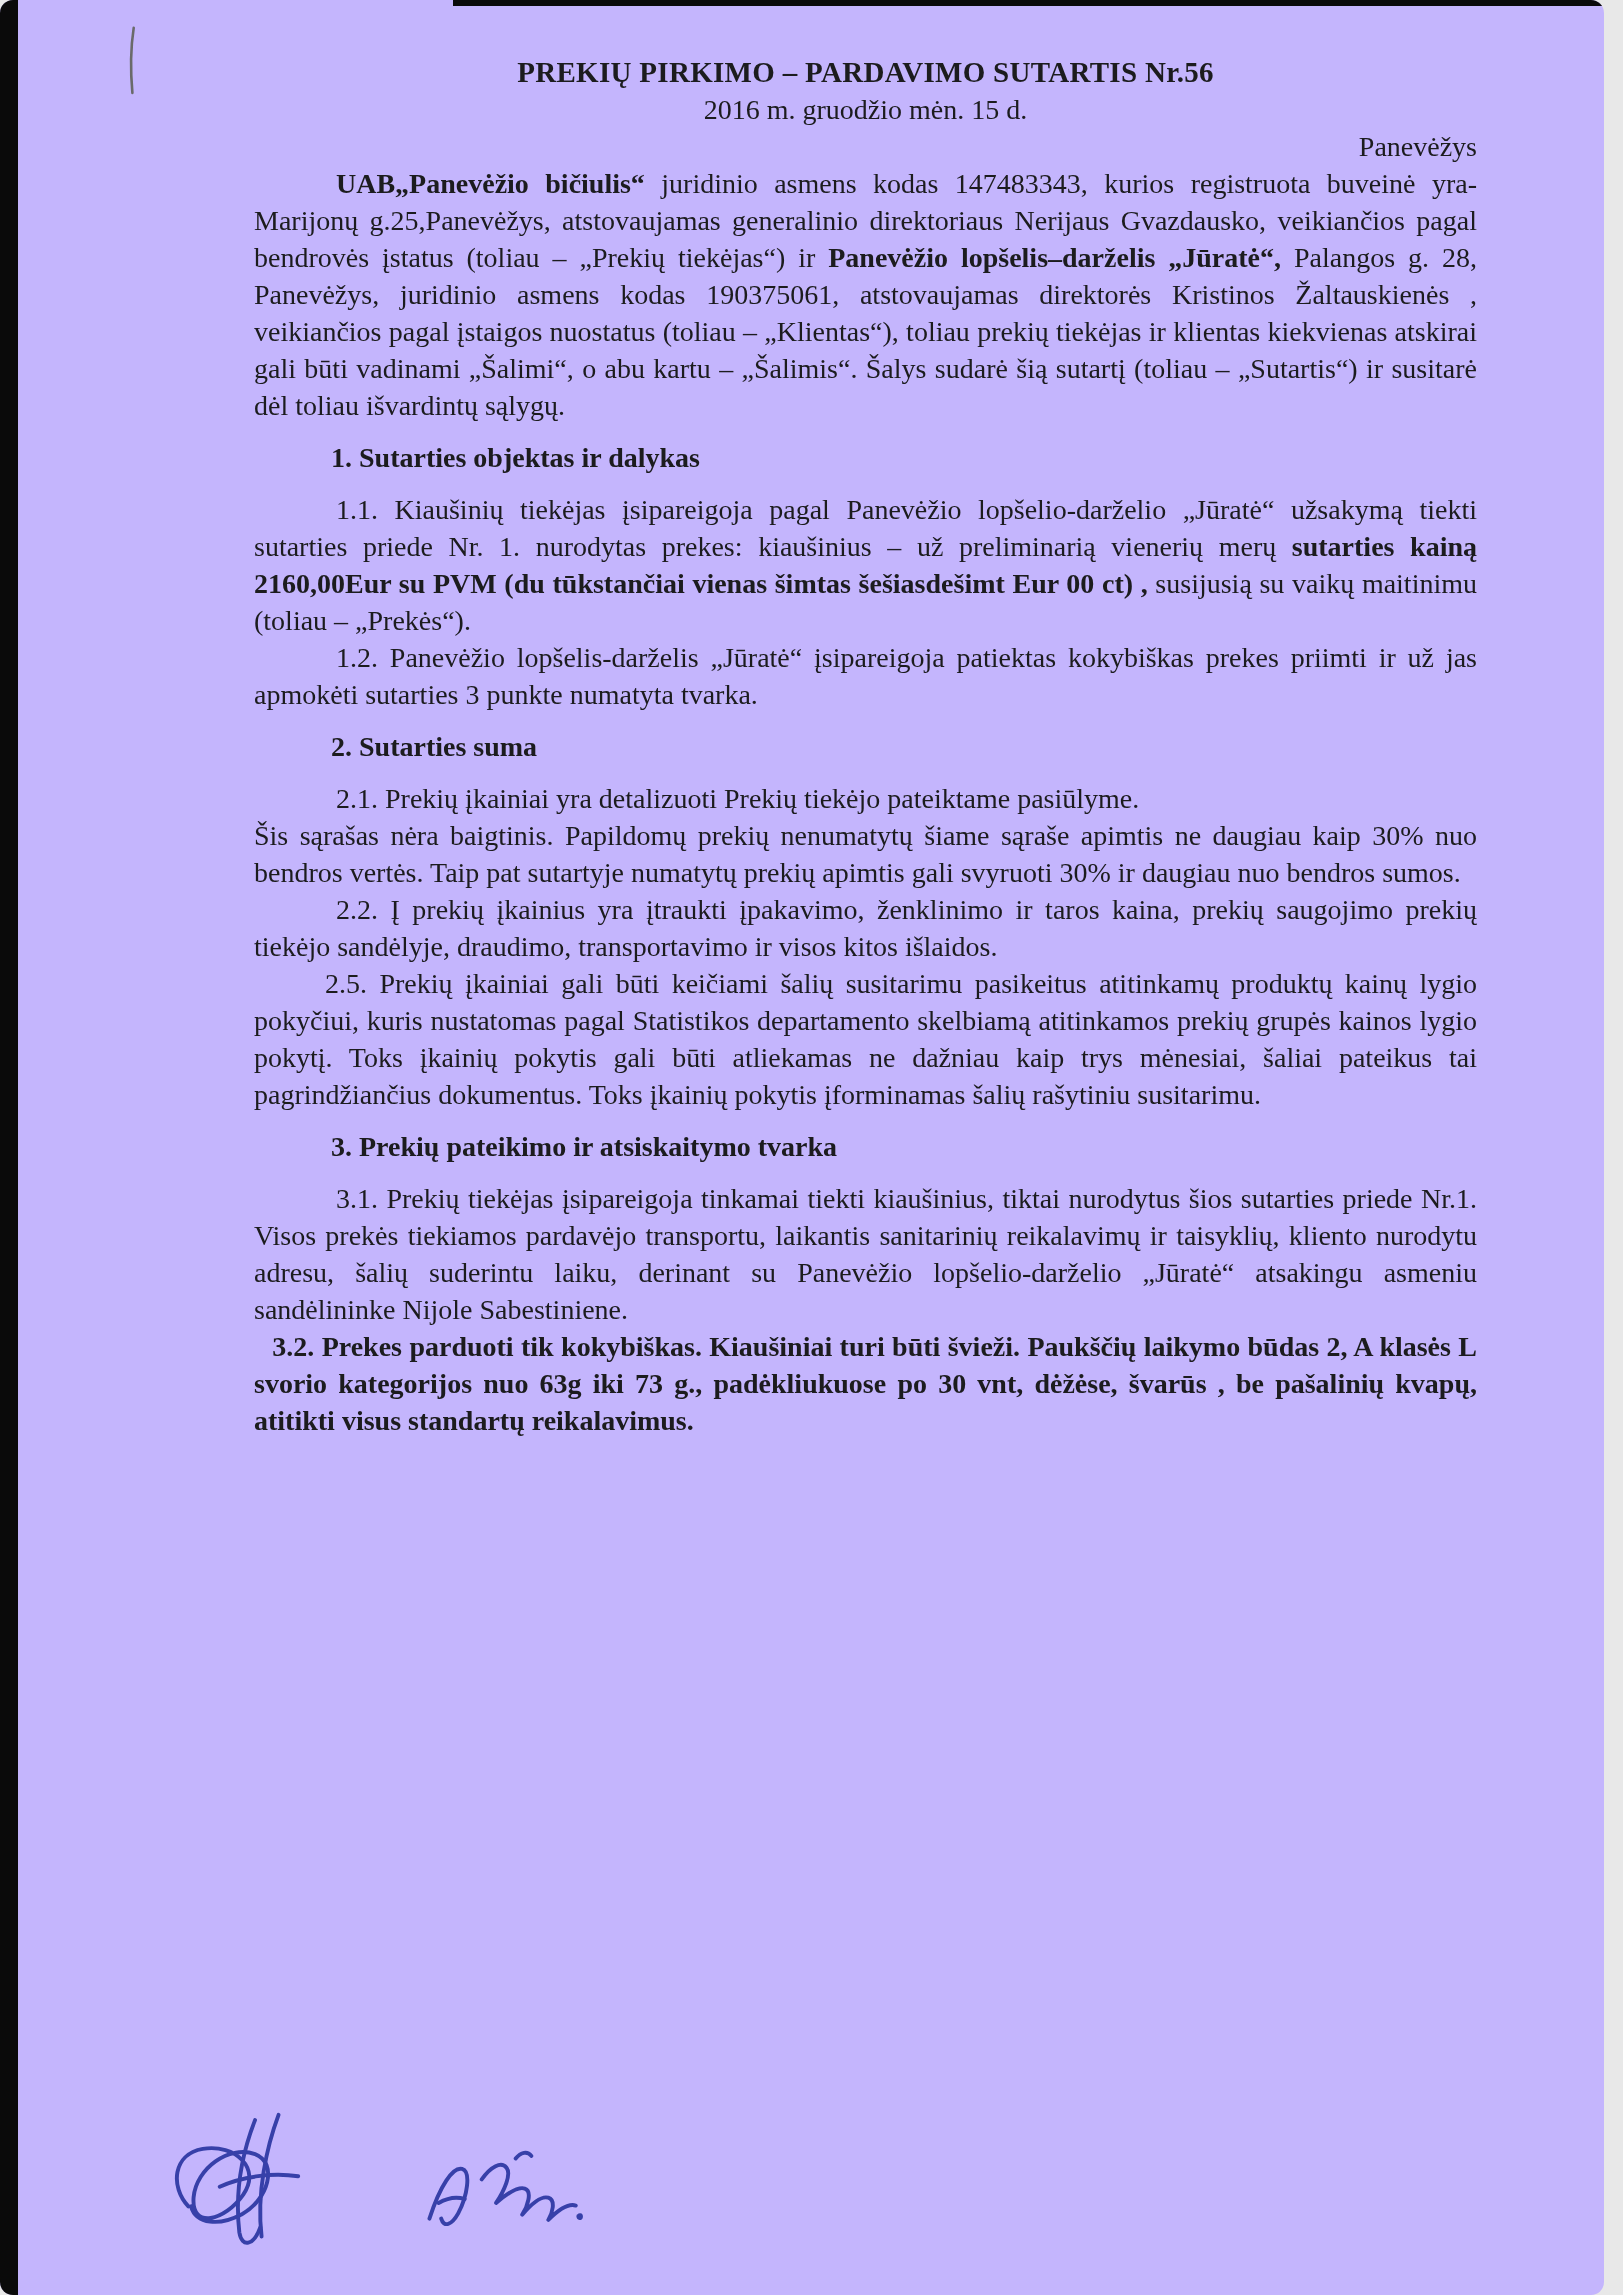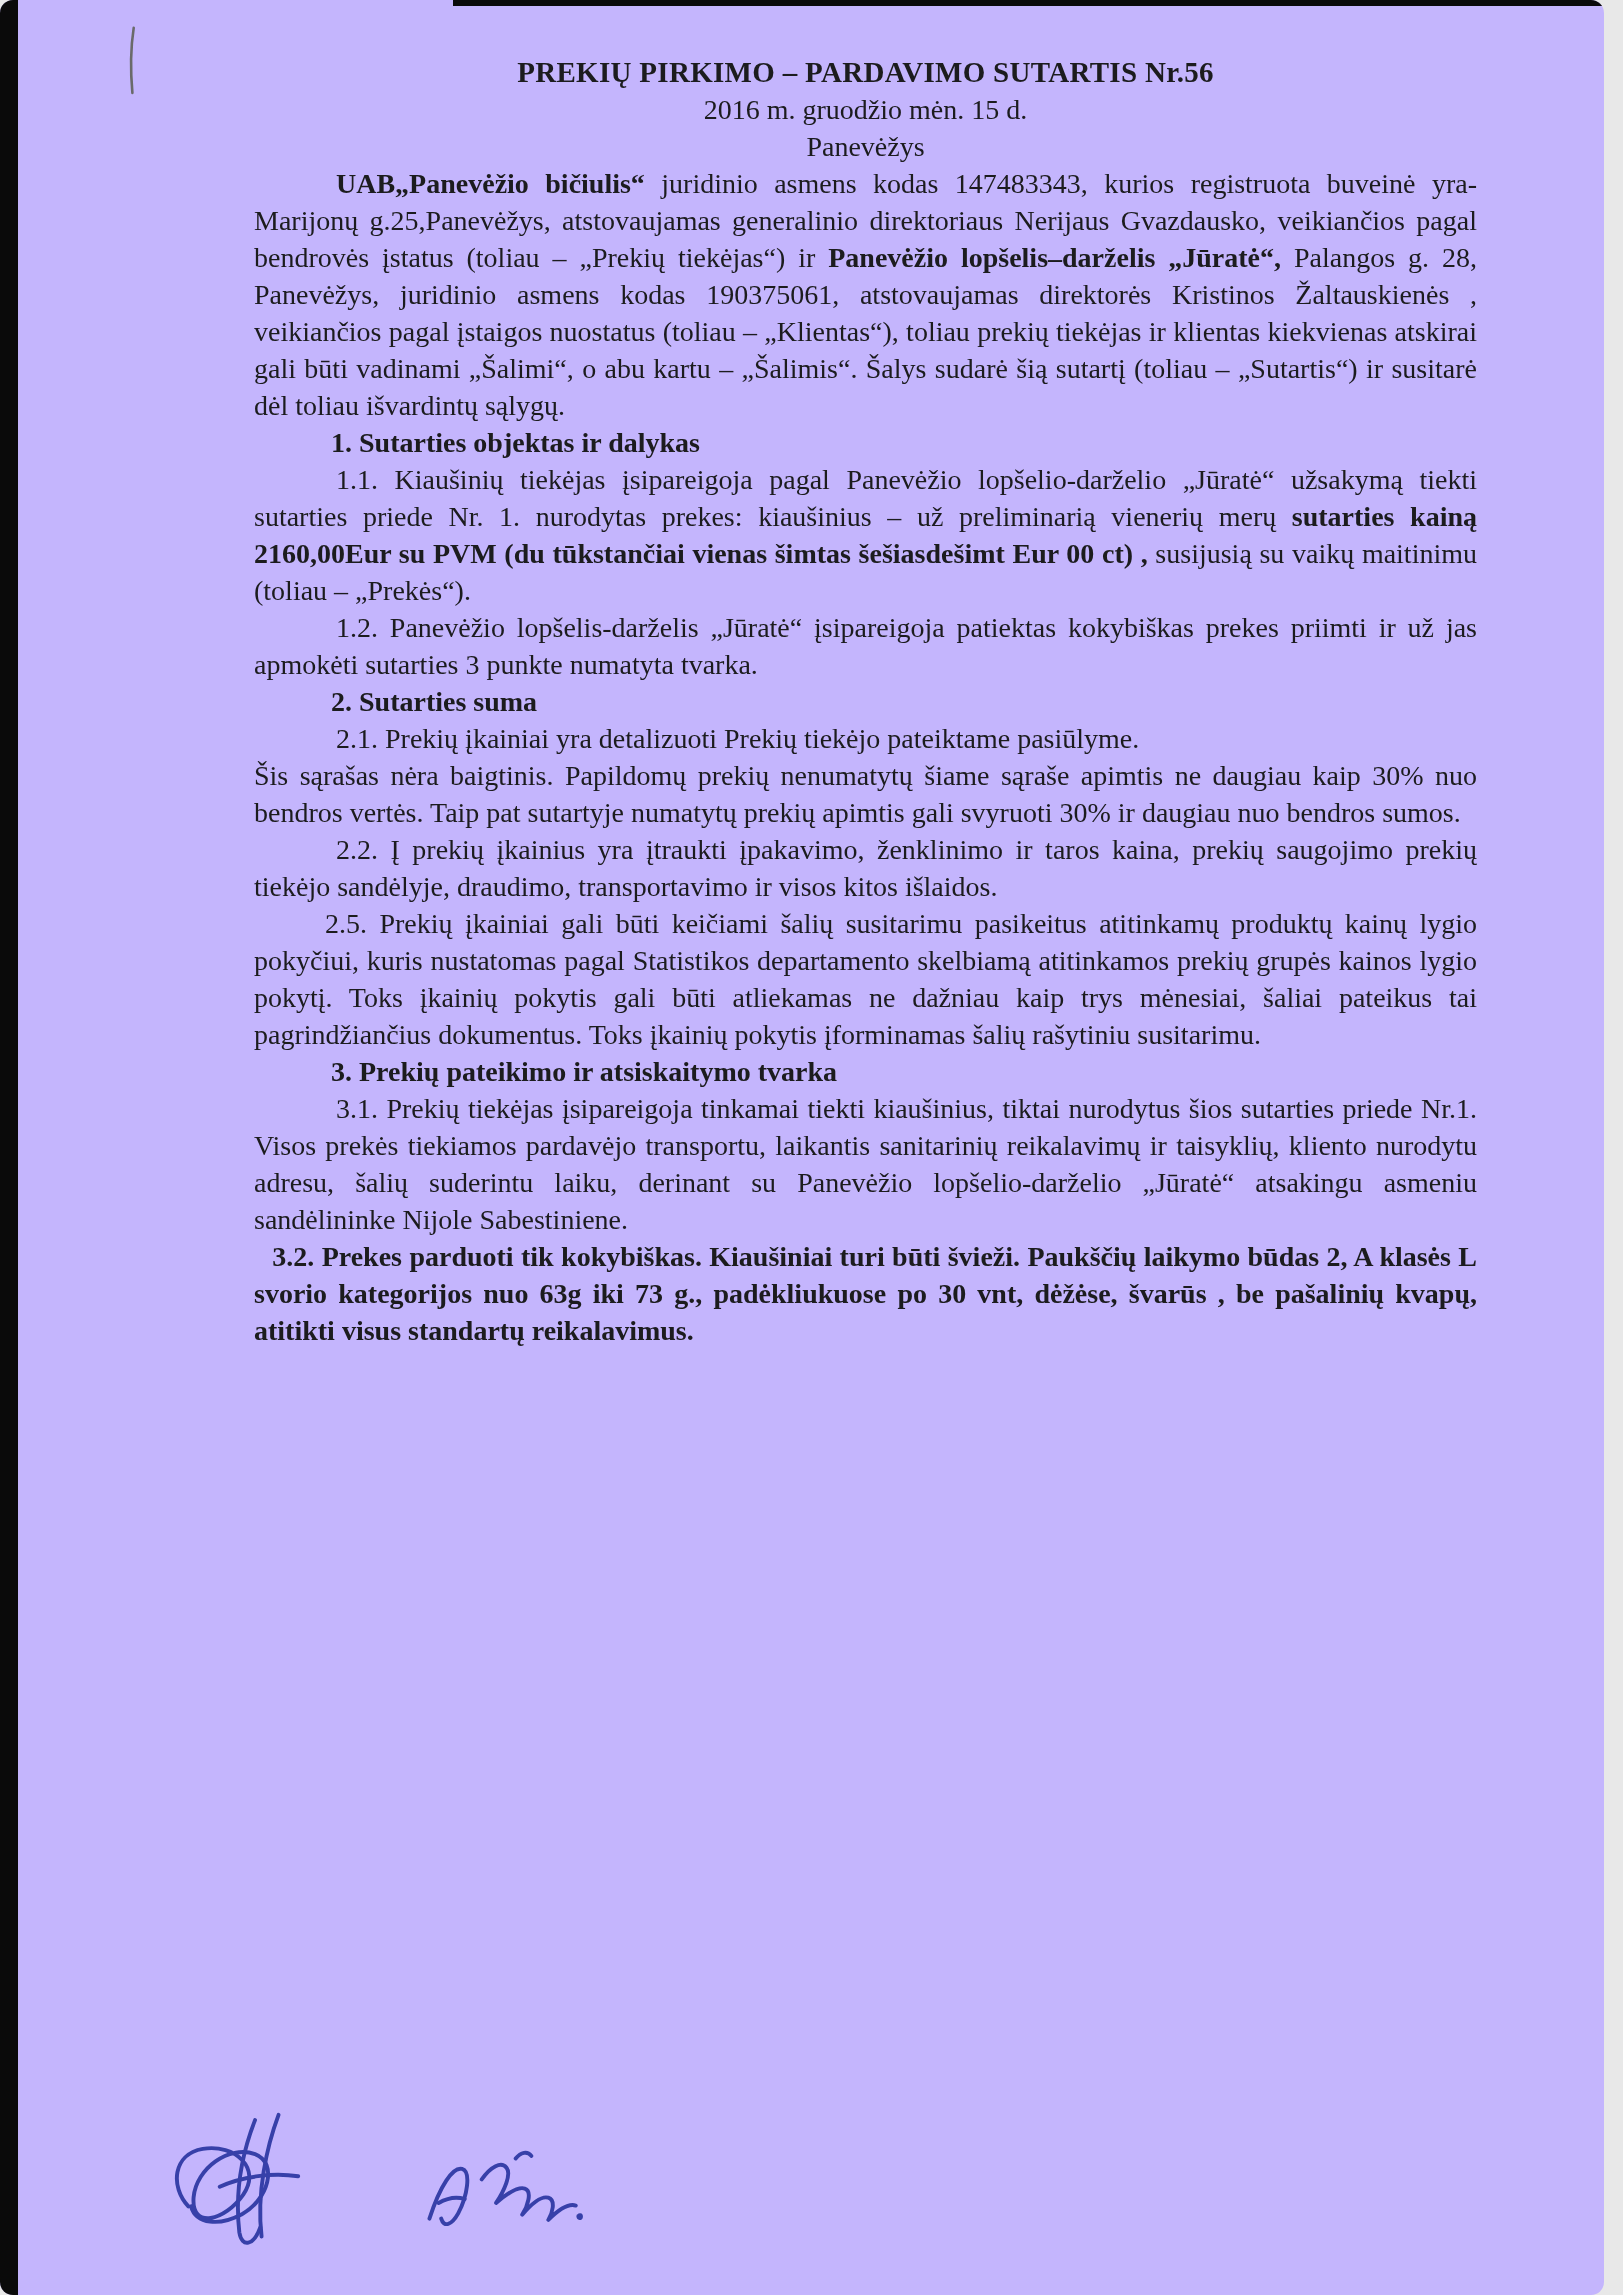--- a/index.html
+++ b/index.html
@@ -19,29 +19,29 @@
   
   .content{
     position:absolute;left:254px;top:54px;width:1223px;
     font-size:28px;line-height:37px;
   }
   .title{
     margin:0;text-align:center;
     font-size:29px;font-weight:bold;letter-spacing:0.3px;
   }
   .dateline{text-align:center;}
-  .place{text-align:center;}
+  .place{text-align:right;}
   p.para{margin:0;text-align:justify;}
   .indent{text-indent:82px;}
   .indent-sm{text-indent:71px;}
   .mt-intro{margin-top:36px;}
   .mt-line{margin-top:3.9px;}
   .mt-sm{margin-top:7.9px;}
   h2.sec{
-    margin:0;font-size:28px;font-weight:bold;line-height:37px;
+    margin:15px;font-size:28px;font-weight:bold;line-height:37px;
     margin-left:77px;
   }
   .mt-sec1{margin-top:67px;}
   .mt-sec2{margin-top:52px;}
   .mt-sec3{margin-top:65px;}
   .mt-par{margin-top:36px;}
   .clause-32{
     font-weight:bold;margin-left:62px;text-indent:18.3px;margin-top:3.9px;
   }
   b{font-weight:bold;}

